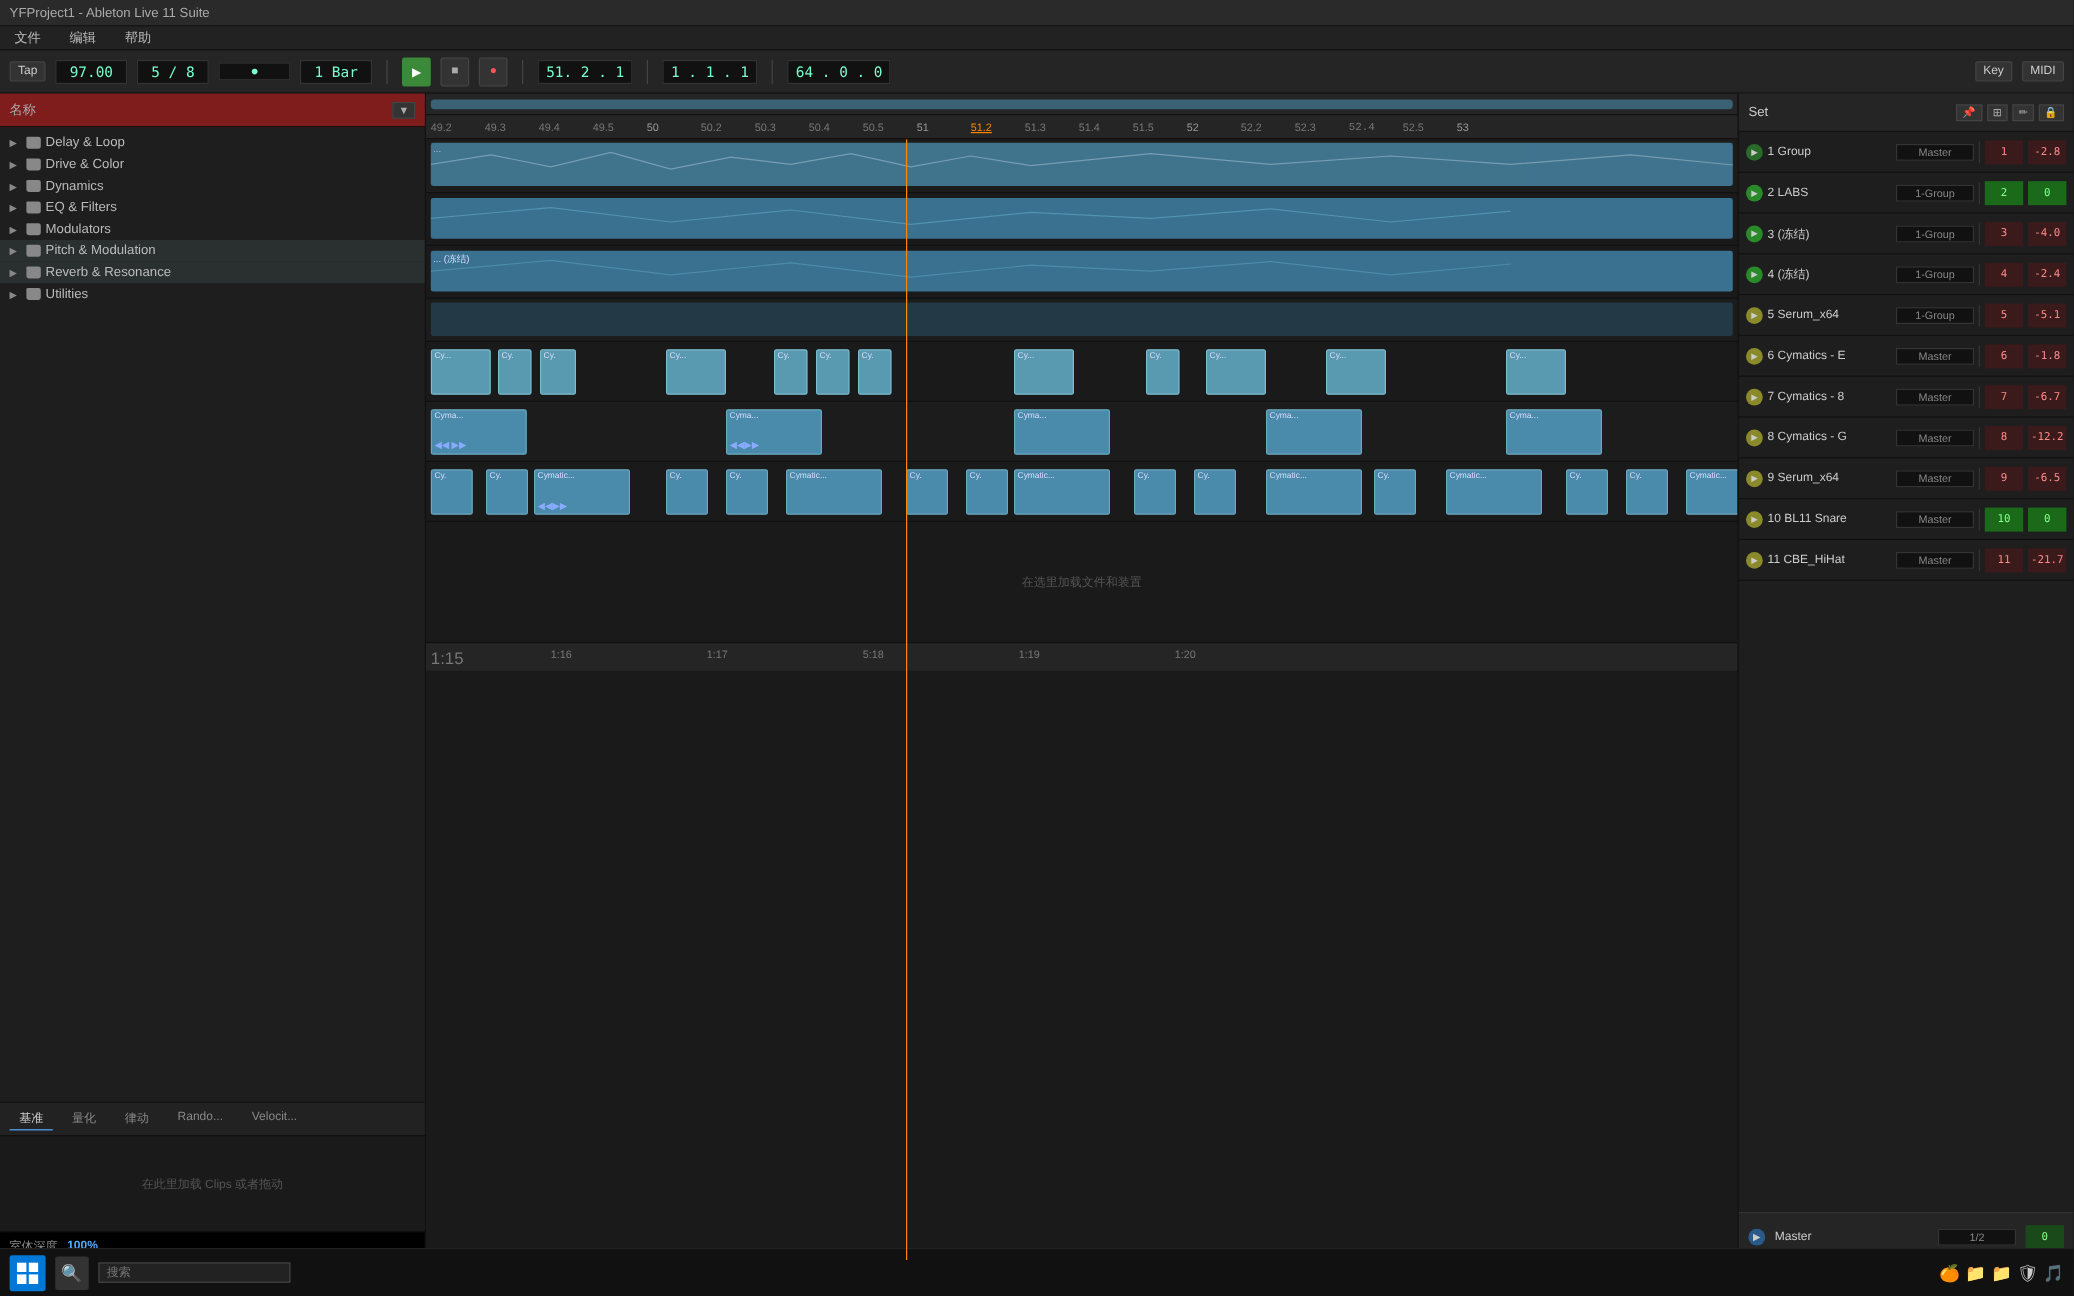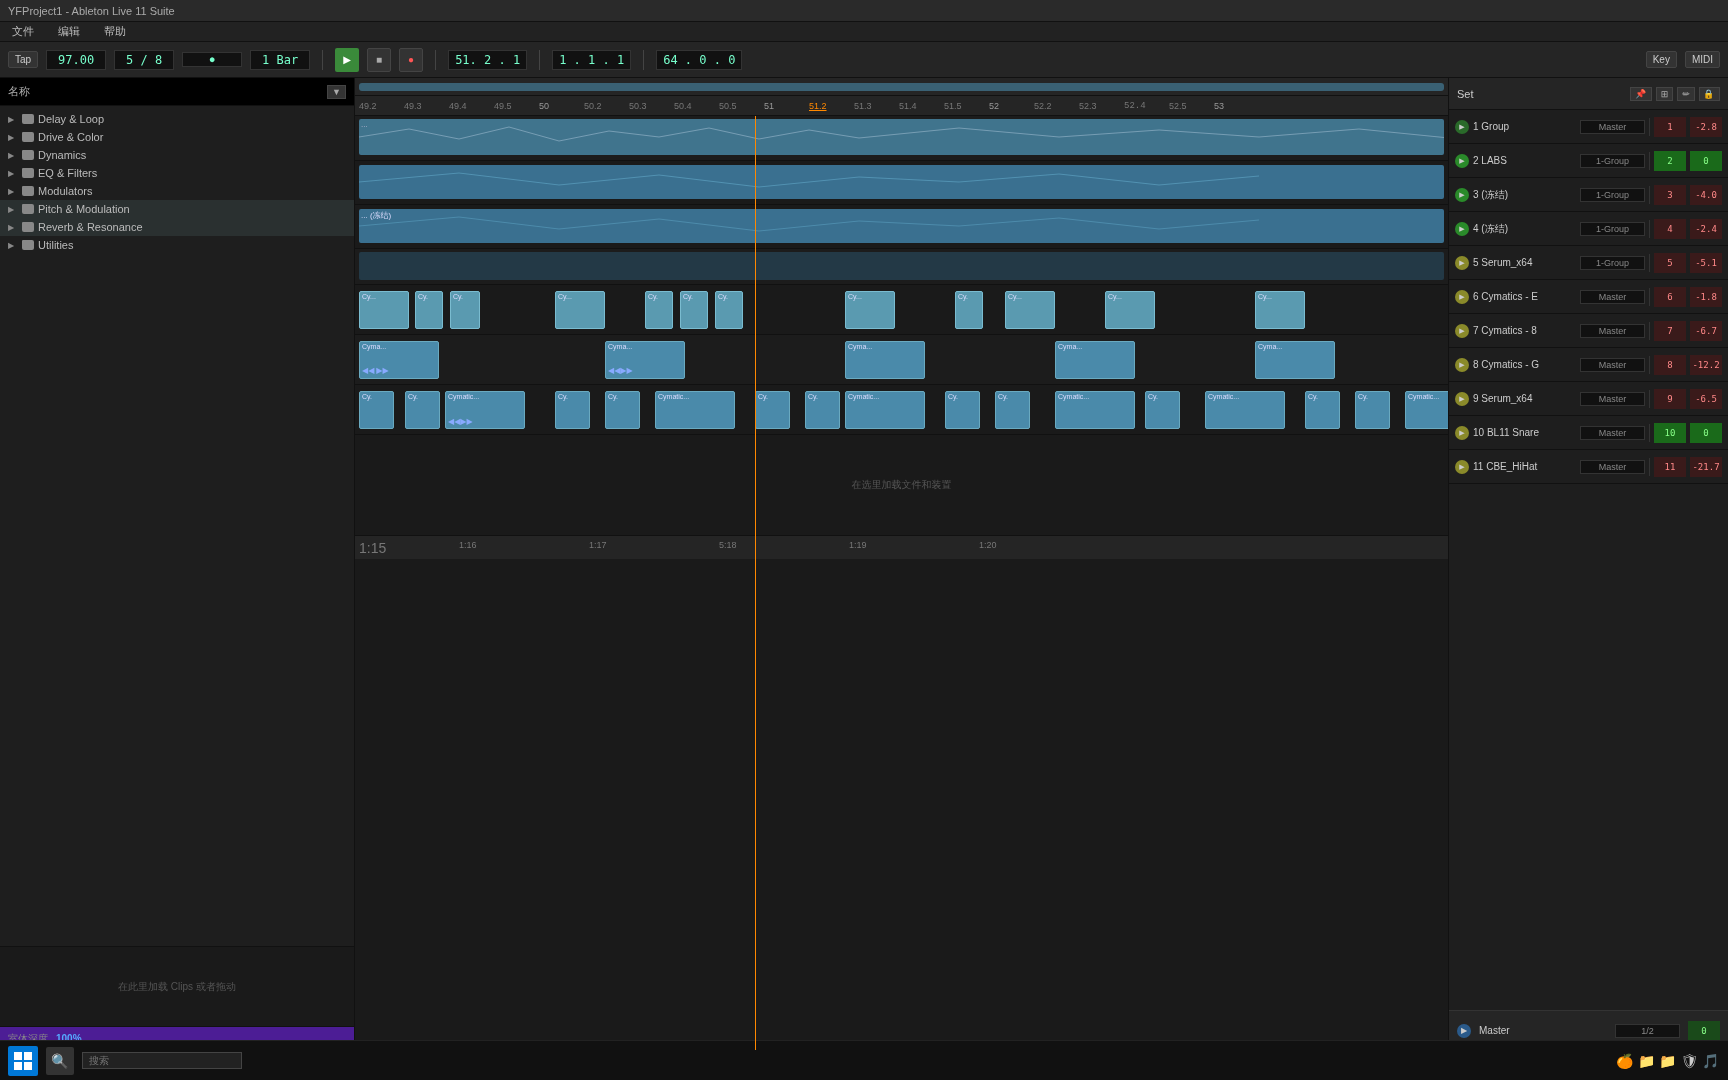--- a/index.html
+++ b/index.html
@@ -81,21 +81,21 @@
     #left-panel {
       width: 355px;
       background: #1e1e1e;
       border-right: 1px solid #111;
       display: flex;
       flex-direction: column;
     }
 
     #browser-header {
       height: 28px;
-      background: #000000;
+      background: #7f1d1d;
       display: flex;
       align-items: center;
       padding: 0 8px;
       border-bottom: 1px solid #111;
       font-size: 11px;
       color: #aaa;
     }
 
     #browser-list {
       flex: 1;
@@ -152,21 +152,21 @@
       text-align: center;
       display: flex;
       align-items: center;
       justify-content: center;
       flex-direction: column;
       border-top: 1px solid #111;
     }
 
     #zoom-control {
       height: 24px;
-      background: #4c1d95;
+      background: #000000;
       display: flex;
       align-items: center;
       padding: 0 8px;
       gap: 8px;
       font-size: 10px;
       color: #888;
       border-top: 1px solid #111;
     }
 
     
@@ -474,20 +474,27 @@
       <div class="browser-item highlighted">
         <span class="arrow-icon">▶</span>
         <span class="folder-icon"></span>
         <span>Reverb &amp; Resonance</span>
       </div>
       <div class="browser-item">
         <span class="arrow-icon">▶</span>
         <span class="folder-icon"></span>
         <span>Utilities</span>
       </div>
+    </div>
+    <div id="browser-tabs">
+      <span class="browser-tab active">基准</span>
+      <span class="browser-tab">量化</span>
+      <span class="browser-tab">律动</span>
+      <span class="browser-tab">Rando...</span>
+      <span class="browser-tab">Velocit...</span>
     </div>
     <div id="clip-area">
       <span class="section-hint">在此里加载 Clips 或者拖动</span>
     </div>
     <div id="zoom-control">
       <span>室体深度</span>
       <span style="color:#5af; font-weight:bold;">100%</span>
     </div>
   </div>
 

